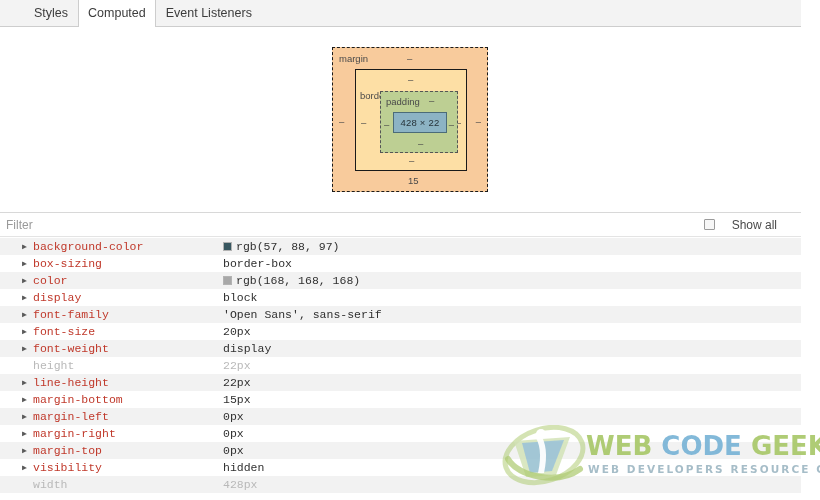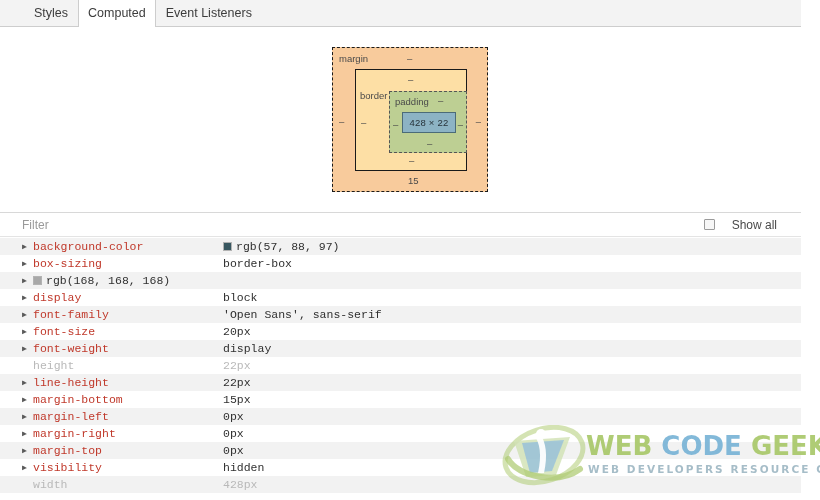--- a/index.html
+++ b/index.html
@@ -83,21 +83,21 @@
     position: absolute;
     left: 22px; top: 21px;
     width: 112px;
     height: 102px;
     background: #fddFa5;
     border: 1px solid #1a1a1a;
     box-sizing: border-box;
   }
   .bm-padding {
     position: absolute;
-    left: 33px; top: 21px;
+    left: 24px; top: 21px;
     width: 78px;
     height: 62px;
     background: #bdcf93;
     border: 1px dashed #555;
     box-sizing: border-box;
   }
   .bm-content {
     position: absolute;
     left: 12px; top: 20px;
     width: 54px;
@@ -155,21 +155,21 @@
     border-top: 1px solid #d8d8d8;
     border-bottom: 1px solid #e4e4e4;
     box-sizing: border-box;
     display: flex;
     align-items: center;
   }
   .filter-input {
     border: none;
     outline: none;
     background: transparent;
-    margin-left: 22px;
+    margin-left: 6px;
     font-family: "Liberation Sans", sans-serif;
     font-size: 12px;
     color: #3a3a3a;
     width: 300px;
     padding: 0;
   }
   .filter-input::placeholder { color: #9a9a9a; }
   .showall {
     margin-left: auto;
     margin-right: 24px;
@@ -352,20 +352,21 @@
     </div>
     <div class="prop-row even">
       <span class="tri">▶</span>
       <span class="pname">box-sizing</span>
       <span class="pvalue">
         <span>border-box</span>
       </span>
     </div>
     <div class="prop-row odd">
       <span class="tri">▶</span>
+      <span class="pname">color</span>
       <span class="pvalue">
         <span class="swatch" style="background: rgb(168, 168, 168);"></span>
         <span>rgb(168, 168, 168)</span>
       </span>
     </div>
     <div class="prop-row even">
       <span class="tri">▶</span>
       <span class="pname">display</span>
       <span class="pvalue">
         <span>block</span>

